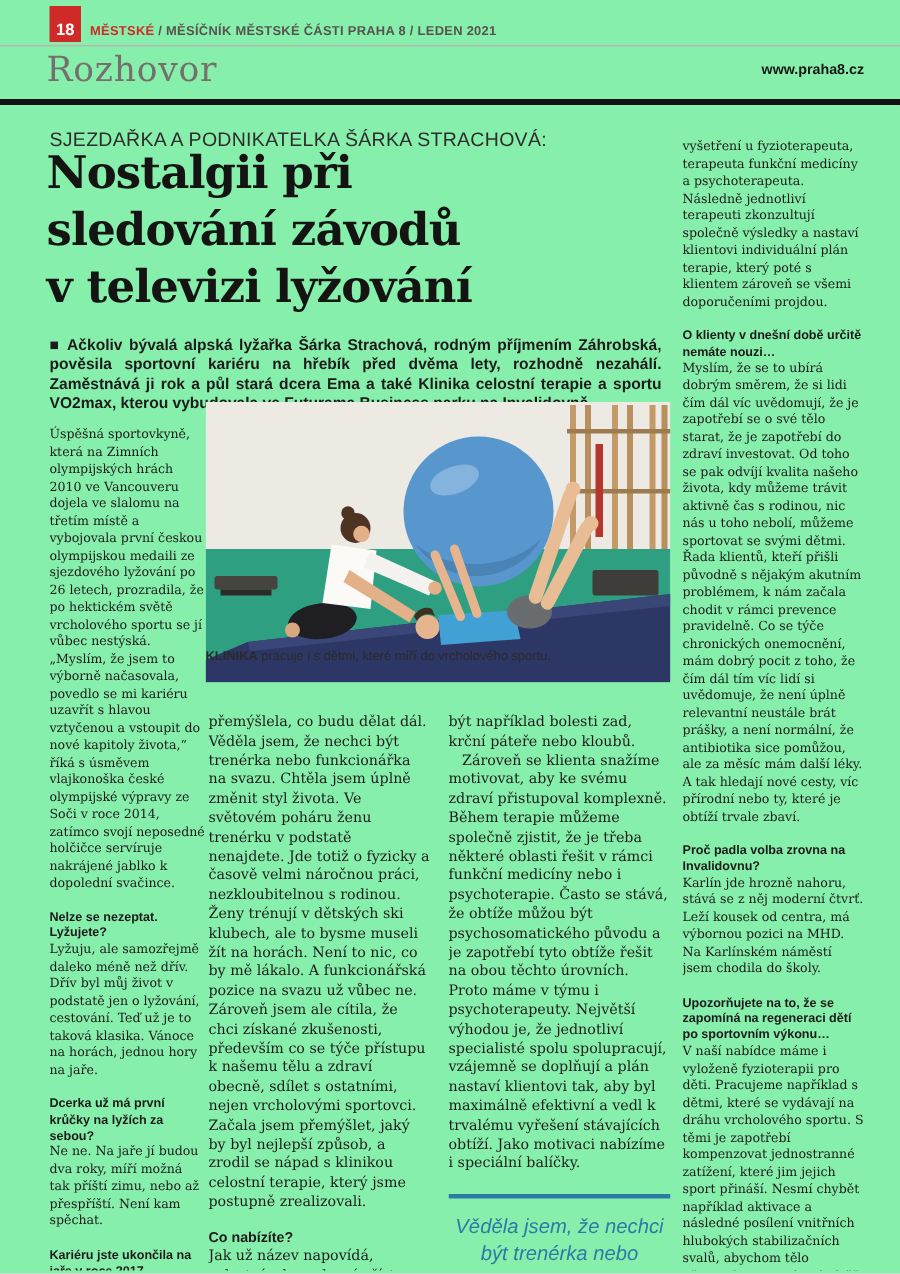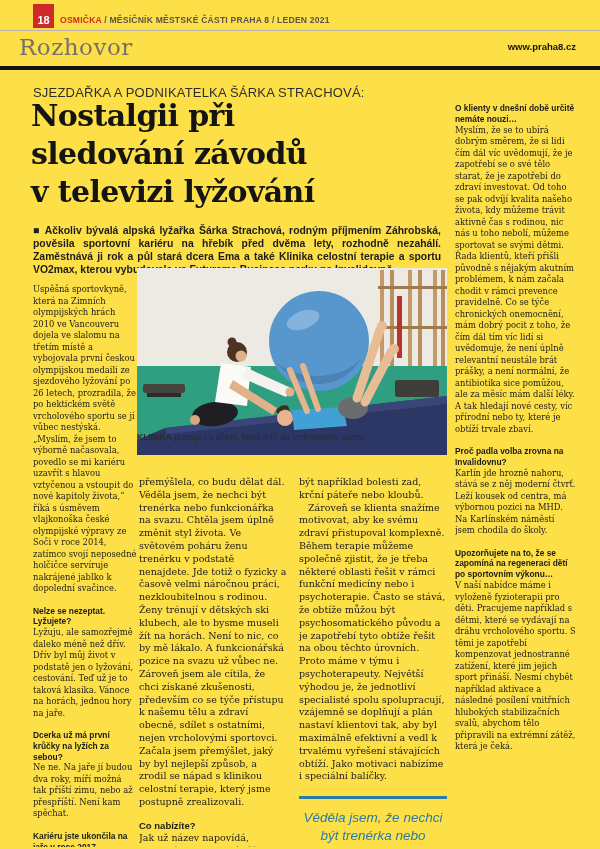--- a/index.html
+++ b/index.html
@@ -2,21 +2,21 @@
 <html lang="cs" style="--accent-red: #cf2a27; --quote-teal: #2a7ca5; --section-gray: #75706c;"><head>
 <meta charset="utf-8">
 <style>
   :root{
     --accent-red:#cf2a27;
     --quote-teal:#2a7ca5;
     --section-gray:#75706c;
   }
   html,body{margin:0;padding:0;background:#e8e8e8;}
   .page{
-    position:relative;width:600px;height:849px;background:#fde047;
+    position:relative;width:600px;height:849px;background:#86efac;
     margin:0 auto;overflow:hidden;
     font-family:"DejaVu Serif",serif;color:#1c1b1a;
   }
   
   .pagenum{
     position:absolute;left:33px;top:4px;width:21px;height:24px;
     background:var(--accent-red);color:#fff;
     font-family:"Liberation Sans",sans-serif;font-weight:bold;font-size:11px;
     display:flex;align-items:flex-end;justify-content:center;padding-bottom:2px;box-sizing:border-box;
   }
@@ -25,21 +25,21 @@
     font-family:"Liberation Sans",sans-serif;font-weight:bold;font-size:8.6px;
     color:#58534f;letter-spacing:.2px;
   }
   .masthead .mag{color:var(--accent-red);}
   .website{
     position:absolute;right:24px;top:13px;
     font-family:"Liberation Sans",sans-serif;font-weight:bold;font-size:9.5px;color:#171514;margin-top:28px;
   }
   .hairline{position:absolute;left:0;top:30px;width:600px;height:1px;background:#b9b5b1;}
   .section-title{
-    position:absolute;left:19px;top:34px;
+    position:absolute;left:31px;top:34px;
     font-family:"DejaVu Serif",serif;font-size:23px;color:var(--section-gray);letter-spacing:.5px;
   }
   .blackrule{position:absolute;left:0;top:66px;width:600px;height:3.5px;background:#111;}
   
   .kicker{
     position:absolute;left:33px;top:85px;width:420px;
     font-family:"Liberation Sans",sans-serif;font-size:13px;color:#2f2d2b;letter-spacing:.2px;
   }
   .headline{
     position:absolute;left:31px;top:97px;width:400px;
@@ -81,21 +81,21 @@
     border-top:3px solid var(--quote-teal);border-bottom:3px solid var(--quote-teal);
     padding:10px 1px 11px;margin:13px 0 11px;
   }
 </style>
 </head>
 <body>
 
 <div class="page">
 
   <div class="pagenum">18</div>
-  <div class="masthead"><span class="mag">OSMIČKA</span><span> / MĚSÍČNÍK MĚSTSKÉ ČÁSTI PRAHA 8 / LEDEN 2021</span></div>
+  <div class="masthead"><span class="mag">MĚSTSKÉ</span><span> / MĚSÍČNÍK MĚSTSKÉ ČÁSTI PRAHA 8 / LEDEN 2021</span></div>
   <div class="website">www.praha8.cz</div>
   <div class="hairline"></div>
   <div class="section-title">Rozhovor</div>
   <div class="blackrule"></div>
 
   <div class="kicker">SJEZDAŘKA A PODNIKATELKA ŠÁRKA STRACHOVÁ:</div>
   <div class="headline">
     <div>Nostalgii při</div>
     <div>sledování závodů</div>
     <div>v televizi lyžování</div>
@@ -170,20 +170,21 @@
       <p class="body">přemýšlela, co budu dělat dál. Věděla jsem, že nechci být trenérka nebo funkcionářka na svazu. Chtěla jsem úplně změnit styl života. Ve světovém poháru ženu trenérku v podstatě nenajdete. Jde totiž o fyzicky a časově velmi náročnou práci, nezkloubitelnou s rodinou. Ženy trénují v dětských ski klubech, ale to bysme museli žít na horách. Není to nic, co by mě lákalo. A funkcionářská pozice na svazu už vůbec ne. Zároveň jsem ale cítila, že chci získané zkušenosti, především co se týče přístupu k našemu tělu a zdraví obecně, sdílet s ostatními, nejen vrcholovými sportovci. Začala jsem přemýšlet, jaký by byl nejlepší způsob, a zrodil se nápad s klinikou celostní terapie, který jsme postupně zrealizovali.</p>
       <div class="qhead">Co nabízíte?</div>
       <p class="body">Jak už název napovídá, celostní a komplexní přístup. Ať v rámci jednotlivých terapií, jako je fyzioterapie nebo funkční medicína, ale i celostní přístup v rámci propojení služeb. Klient přijde, objedná se třeba na fyzioterapii, protože chce řešit akutní či chronické bolesti, jakými můžou</p>
     </div>
   <div class="col col3 wide">
       <p class="body">být například bolesti zad, krční páteře nebo kloubů.</p>
       <p class="body indent">Zároveň se klienta snažíme motivovat, aby ke svému zdraví přistupoval komplexně. Během terapie můžeme společně zjistit, že je třeba některé oblasti řešit v rámci funkční medicíny nebo i psychoterapie. Často se stává, že obtíže můžou být psychosomatického původu a je zapotřebí tyto obtíže řešit na obou těchto úrovních. Proto máme v týmu i psychoterapeuty. Největší výhodou je, že jednotliví specialisté spolu spolupracují, vzájemně se doplňují a plán nastaví klientovi tak, aby byl maximálně efektivní a vedl k trvalému vyřešení stávajících obtíží. Jako motivaci nabízíme i speciální balíčky.</p>
       <div class="pullquote">Věděla jsem, že nechci být trenérka nebo funkcionářka na svazu</div>
     </div>
   <div class="col col4 narrow">
+      <p class="body">vyšetření u fyzioterapeuta, terapeuta funkční medicíny a psychoterapeuta. Následně jednotliví terapeuti zkonzultují společně výsledky a nastaví klientovi individuální plán terapie, který poté s klientem zároveň se všemi doporučeními projdou.</p>
       <div class="qhead">O klienty v dnešní době určitě nemáte nouzi…</div>
       <p class="body">Myslím, že se to ubírá dobrým směrem, že si lidi čím dál víc uvědomují, že je zapotřebí se o své tělo starat, že je zapotřebí do zdraví investovat. Od toho se pak odvíjí kvalita našeho života, kdy můžeme trávit aktivně čas s rodinou, nic nás u toho nebolí, můžeme sportovat se svými dětmi. Řada klientů, kteří přišli původně s nějakým akutním problémem, k nám začala chodit v rámci prevence pravidelně. Co se týče chronických onemocnění, mám dobrý pocit z toho, že čím dál tím víc lidí si uvědomuje, že není úplně relevantní neustále brát prášky, a není normální, že antibiotika sice pomůžou, ale za měsíc mám další léky. A tak hledají nové cesty, víc přírodní nebo ty, které je obtíží trvale zbaví.</p>
       <div class="qhead">Proč padla volba zrovna na Invalidovnu?</div>
       <p class="body">Karlín jde hrozně nahoru, stává se z něj moderní čtvrť. Leží kousek od centra, má výbornou pozici na MHD. Na Karlínském náměstí jsem chodila do školy.</p>
       <div class="qhead">Upozorňujete na to, že se zapomíná na regeneraci dětí po sportovním výkonu…</div>
       <p class="body">V naší nabídce máme i vyloženě fyzioterapii pro děti. Pracujeme například s dětmi, které se vydávají na dráhu vrcholového sportu. S těmi je zapotřebí kompenzovat jednostranné zatížení, které jim jejich sport přináší. Nesmí chybět například aktivace a následné posílení vnitřních hlubokých stabilizačních svalů, abychom tělo připravili na extrémní zátěž, která je čeká.</p>
     </div>
 
 </div>
 

